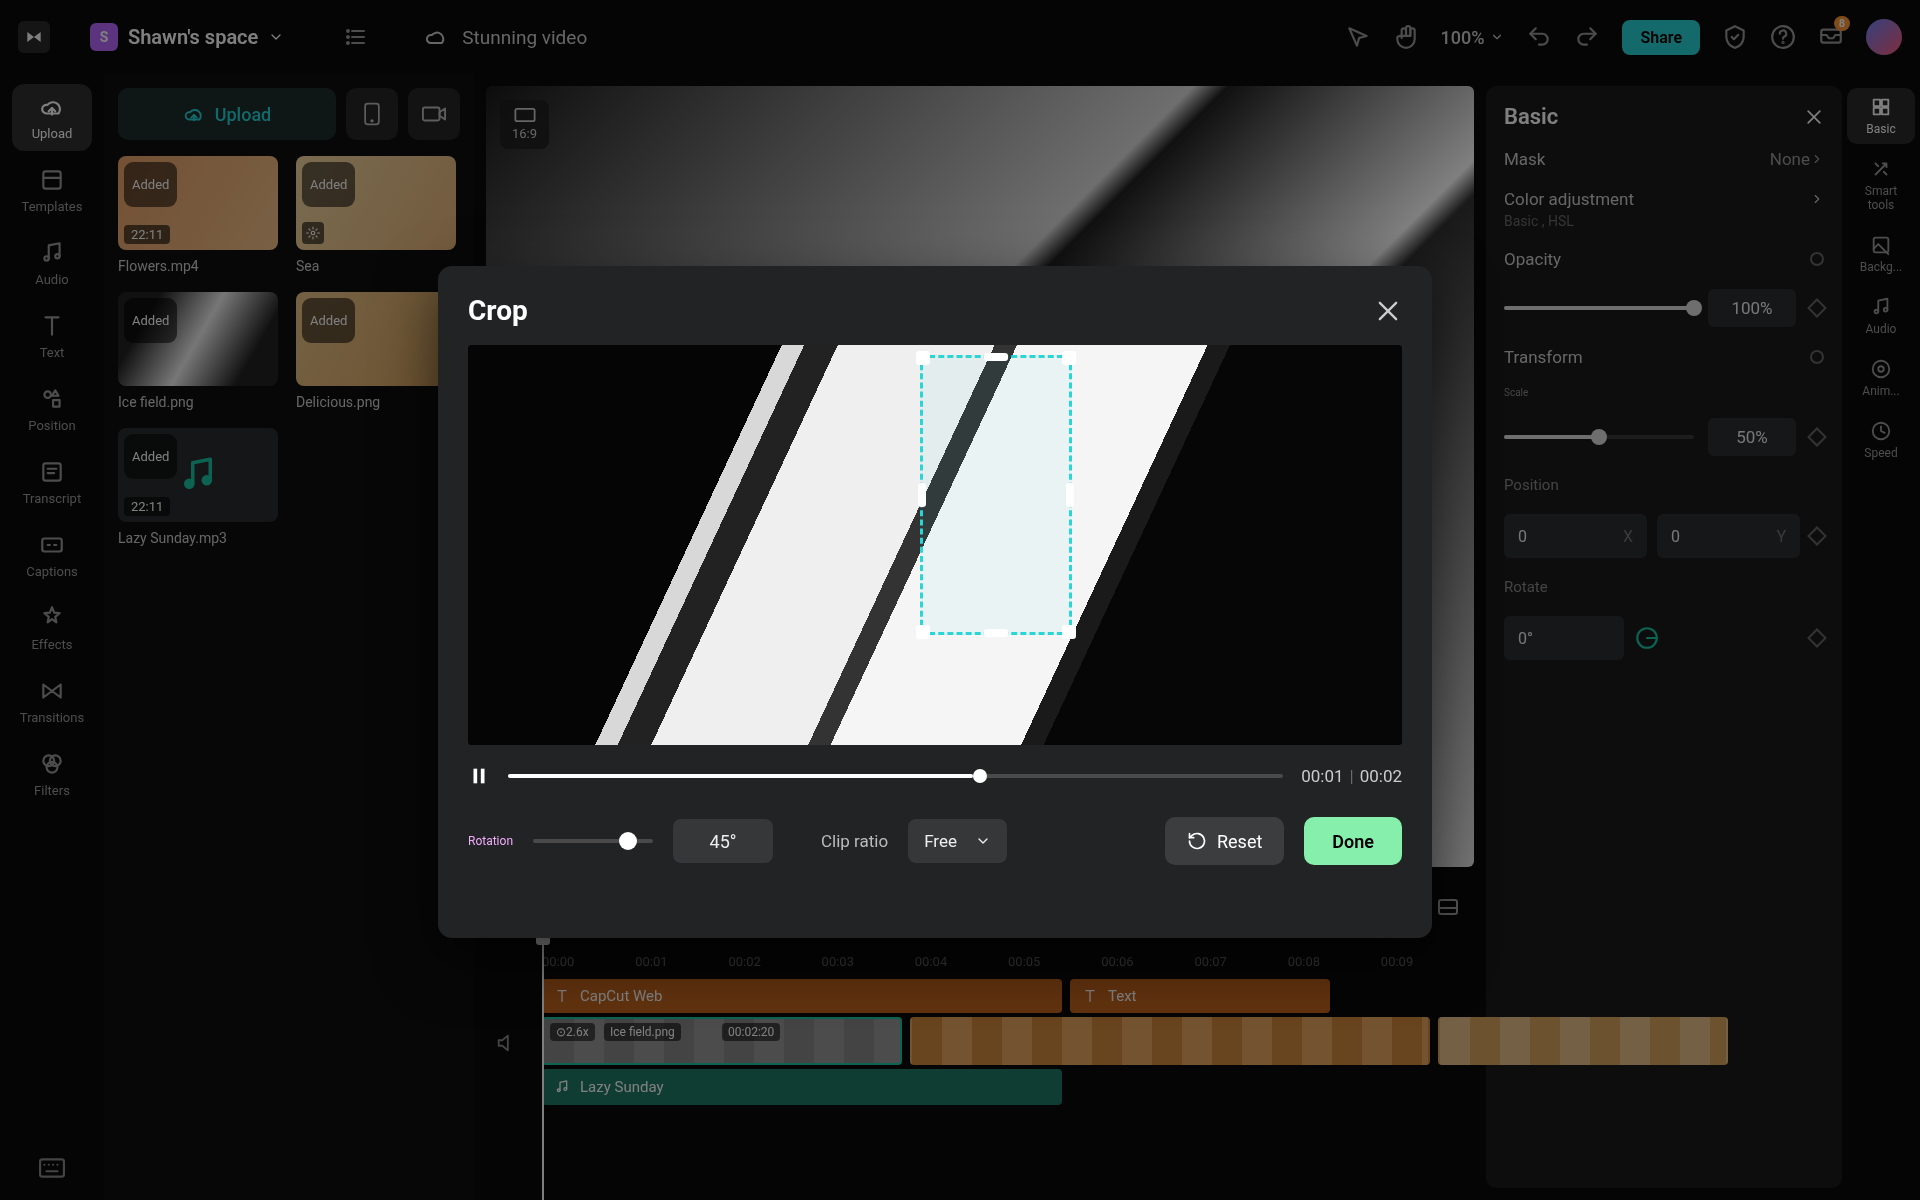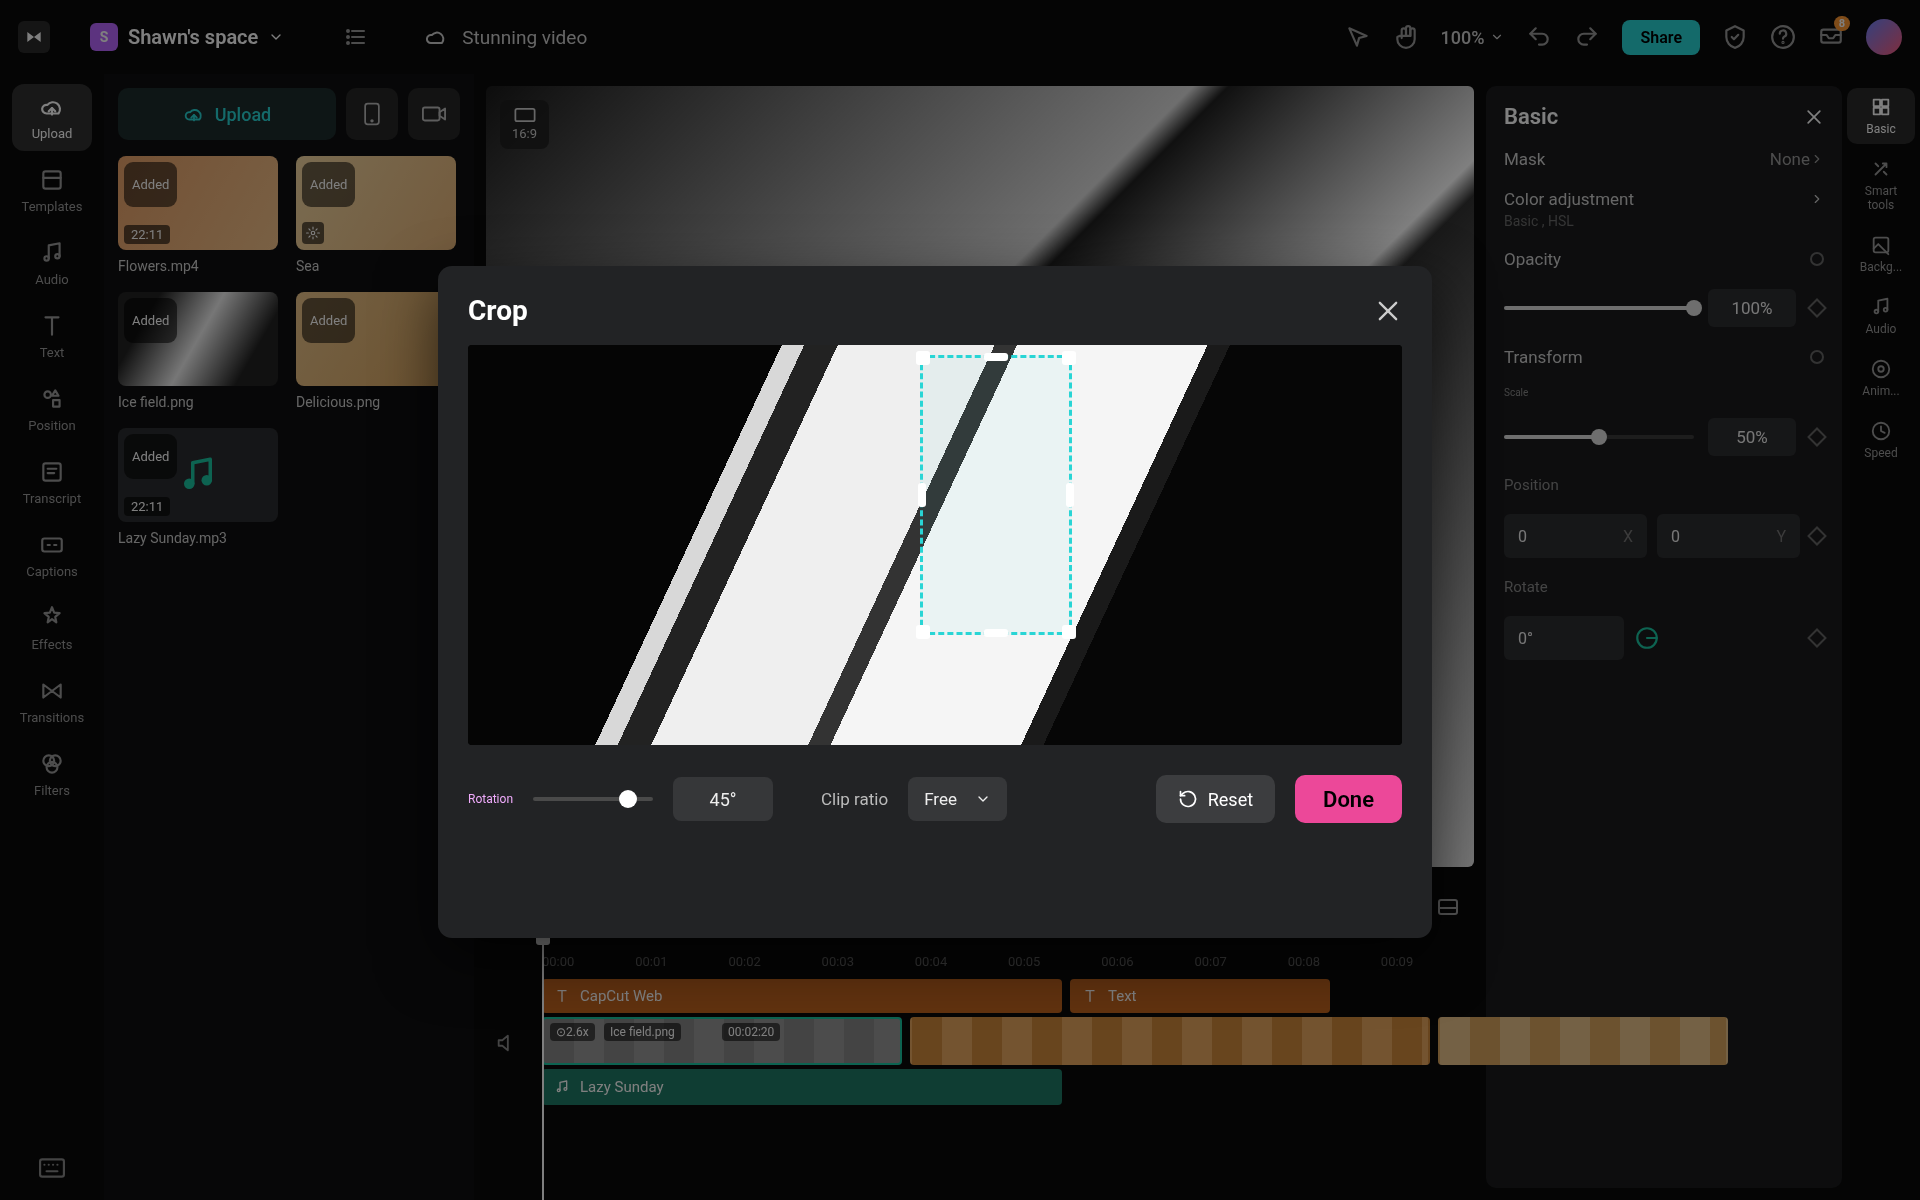--- a/index.html
+++ b/index.html
@@ -131,21 +131,21 @@
 
 .modal-foot{display:flex;align-items:center;gap:20px;margin-top:30px}
 .rot-label{color:#f0abfc;font-size:12px}
 .rot-slider{width:120px;height:4px;background:#4a4a4a;border-radius:4px;position:relative}
 .rot-slider .k{position:absolute;left:72%;top:-7px;width:18px;height:18px;border-radius:50%;background:#fff}
 .rot-val{width:100px;height:44px;background:#363739;border-radius:8px;display:flex;align-items:center;justify-content:center;color:#eee;font-size:18px}
 .clip-label{color:#bbb;font-size:17px;margin-left:28px}
 .clip-dd{height:44px;padding:0 16px;background:#363739;border-radius:8px;display:flex;align-items:center;gap:18px;color:#eee;font-size:17px;cursor:pointer}
 .foot-grow{flex:1}
 .reset-btn{height:48px;padding:0 22px;background:#3c3d3f;border:none;border-radius:10px;color:#fff;font-size:18px;display:flex;align-items:center;gap:10px;cursor:pointer}
-.done-btn{height:48px;padding:0 28px;background:#ec4899;border:none;border-radius:10px;color:#000;font-size:22px;font-weight:600;cursor:pointer}
+.done-btn{height:48px;padding:0 28px;background:#86efac;border:none;border-radius:10px;color:#000;font-size:18px;font-weight:600;cursor:pointer}
 
 svg{stroke:currentColor;fill:none;stroke-width:2;stroke-linecap:round;stroke-linejoin:round}
 </style>
 </head>
 <body>
 
 <div class="topbar">
   <div class="logo-box">
     <svg viewBox="0 0 24 24" width="20" height="20">
         <path d="M4 6l8 6-8 6zM20 6l-8 6 8 6z" fill="#fff" stroke="none"></path>
@@ -639,20 +639,31 @@
       <div class="h c tr"></div>
       <div class="h c bl"></div>
       <div class="h c br"></div>
       <div class="h m tm"></div>
       <div class="h m bm"></div>
       <div class="h ml"></div>
       <div class="h mr"></div>
     </div>
   </div>
 
+  <div class="modal-transport">
+    <svg class="pause-btn" viewBox="0 0 24 24">
+        <rect x="6" y="4" width="4" height="16" fill="#fff" stroke="none"></rect>
+        <rect x="14" y="4" width="4" height="16" fill="#fff" stroke="none"></rect>
+      </svg>
+    <div class="seek">
+        <div class="fill"></div>
+        <div class="knob"></div>
+      </div>
+    <div class="seek-time"><span>00:01</span><span class="dim">|</span><span>00:02</span></div>
+  </div>
 
   <div class="modal-foot">
     <span class="rot-label">Rotation</span>
     <div class="rot-slider">
         <div class="k"></div>
       </div>
     <div class="rot-val">45°</div>
     <span class="clip-label">Clip ratio</span>
     <div class="clip-dd">
         <span>Free</span>

